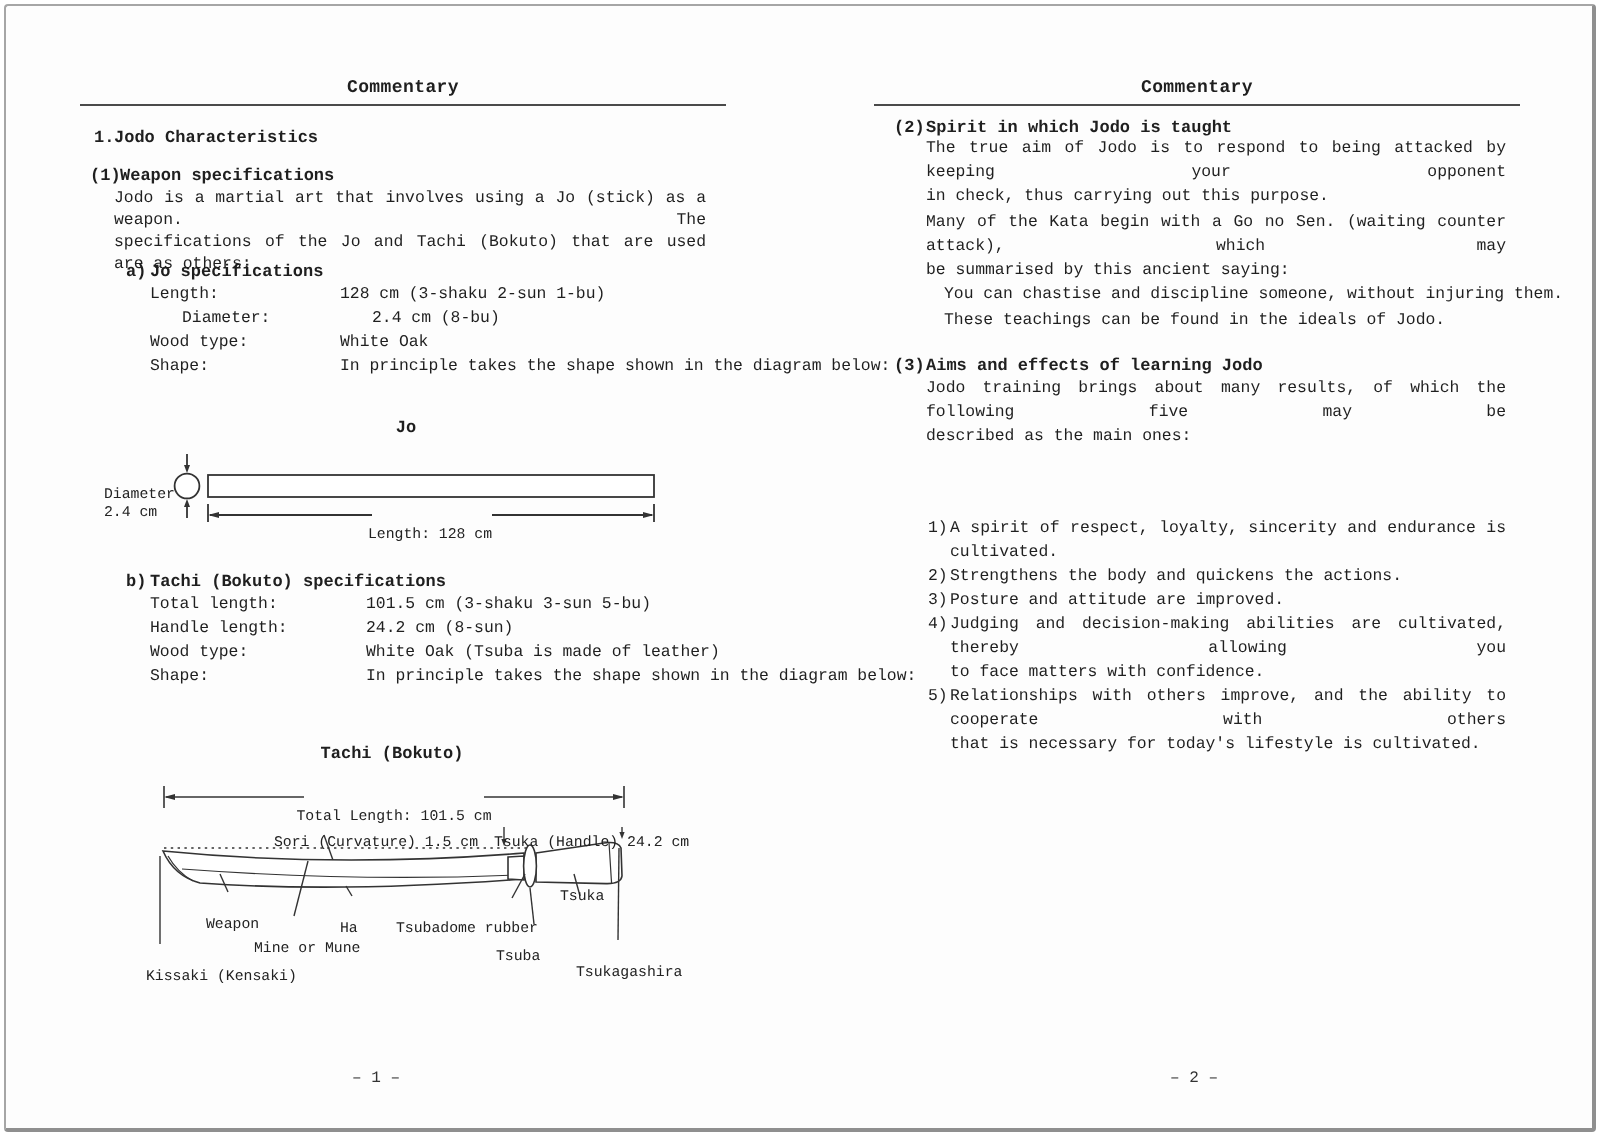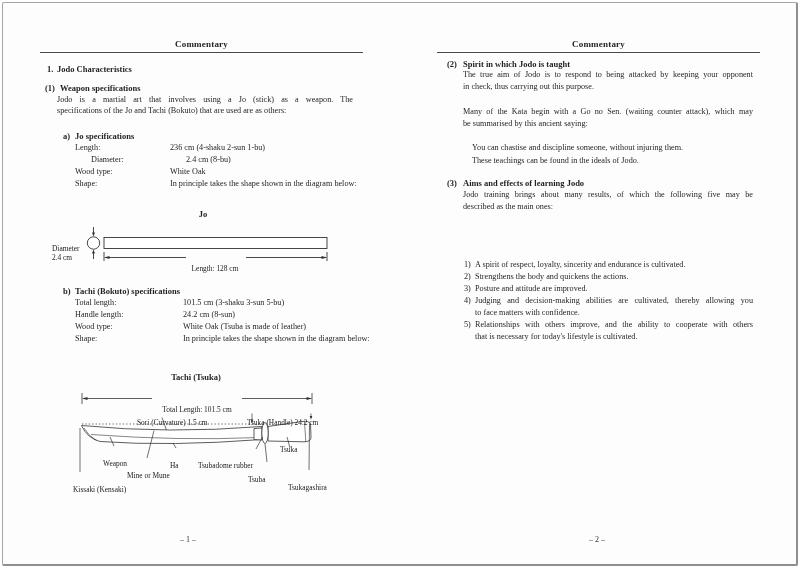--- a/index.html
+++ b/index.html
@@ -1,17 +1,17 @@
 <!DOCTYPE html>
 <html><head>
 <meta charset="utf-8">
 <style>
   html,body{margin:0;padding:0;background:#ffffff;}
   .canvas{position:relative;width:802px;height:570px;overflow:hidden;
-          font-family:Liberation Serif, serif;color:#1f1f1f;
+          font-family:Liberation Mono, monospace;color:#1f1f1f;
           -webkit-font-smoothing:antialiased;}
   .sheet{position:absolute;left:2px;top:2px;width:793px;height:561px;background:#fdfdfd;
          border:1px solid #a6a6a6;border-right:2px solid #8f8f8f;border-bottom:2px solid #8f8f8f;
          border-radius:2px;}
   .abs{position:absolute;}
   .runhead{font-size:9px;font-weight:bold;text-align:center;letter-spacing:.2px;}
   .rule{position:absolute;height:1px;background:#4a4a4a;}
   .hd{display:flex;font-weight:bold;font-size:8.5px;line-height:10px;white-space:nowrap;}
   .hd .num{flex:0 0 auto;}
   .body-txt{font-size:8.2px;}
@@ -53,21 +53,21 @@
     </div>
 
   <div class="abs hd" style="left:63px;top:131px;">
     <span class="num" style="width:12px;">a)</span>
     <span>Jo specifications</span>
   </div>
 
   <div class="abs" style="left:75px;top:142px;">
     <div class="spec-row">
       <span class="lbl" style="width:47px;">Length:</span>
-      <span>236 cm (4-shaku 2-sun 1-bu)</span>
+      <span>128 cm (3-shaku 2-sun 1-bu)</span>
     </div>
     <div class="spec-row">
       <span class="lbl" style="width:47px;padding-left:16px;">Diameter:</span>
       <span>2.4 cm (8-bu)</span>
     </div>
     <div class="spec-row">
       <span class="lbl" style="width:47px;">Wood type:</span>
       <span>White Oak</span>
     </div>
     <div class="spec-row">
@@ -121,21 +121,21 @@
     <div class="spec-row">
       <span class="lbl" style="width:60px;">Wood type:</span>
       <span>White Oak (Tsuba is made of leather)</span>
     </div>
     <div class="spec-row">
       <span class="lbl" style="width:60px;">Shape:</span>
       <span>In principle takes the shape shown in the diagram below:</span>
     </div>
   </div>
 
-  <div class="abs diag-title" style="left:56px;top:372px;width:280px;">Tachi (Tsuka)</div>
+  <div class="abs diag-title" style="left:56px;top:372px;width:280px;">Tachi (Bokuto)</div>
 
   <div class="abs" style="left:55px;top:388px;width:345px;height:98px;">
     <svg width="345" height="98" viewBox="55 388 345 98">
       <g stroke="#333" stroke-width="0.8" fill="none">
 
         <line x1="82" y1="393" x2="82" y2="404"></line>
         <line x1="312" y1="393" x2="312" y2="404"></line>
         <line x1="83" y1="398.5" x2="152" y2="398.5"></line>
         <line x1="242" y1="398.5" x2="311" y2="398.5"></line>
 

